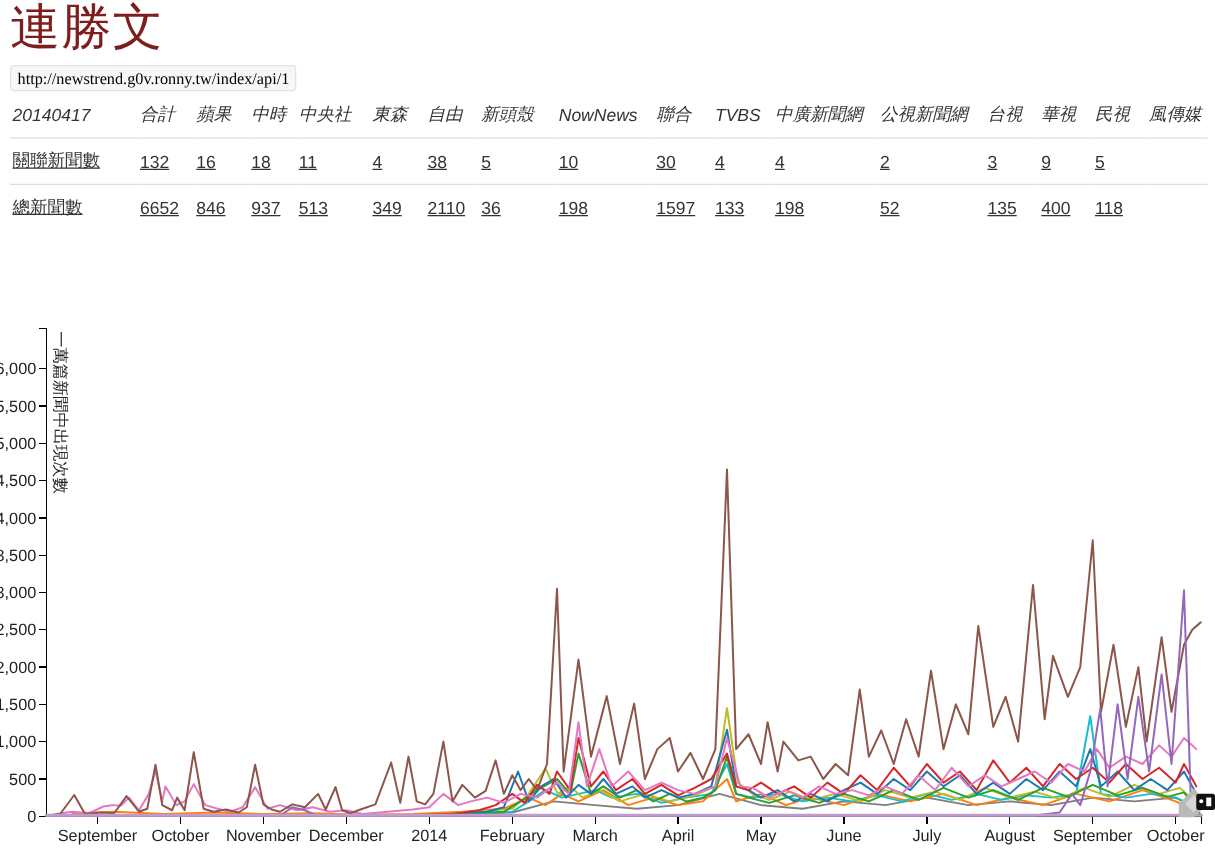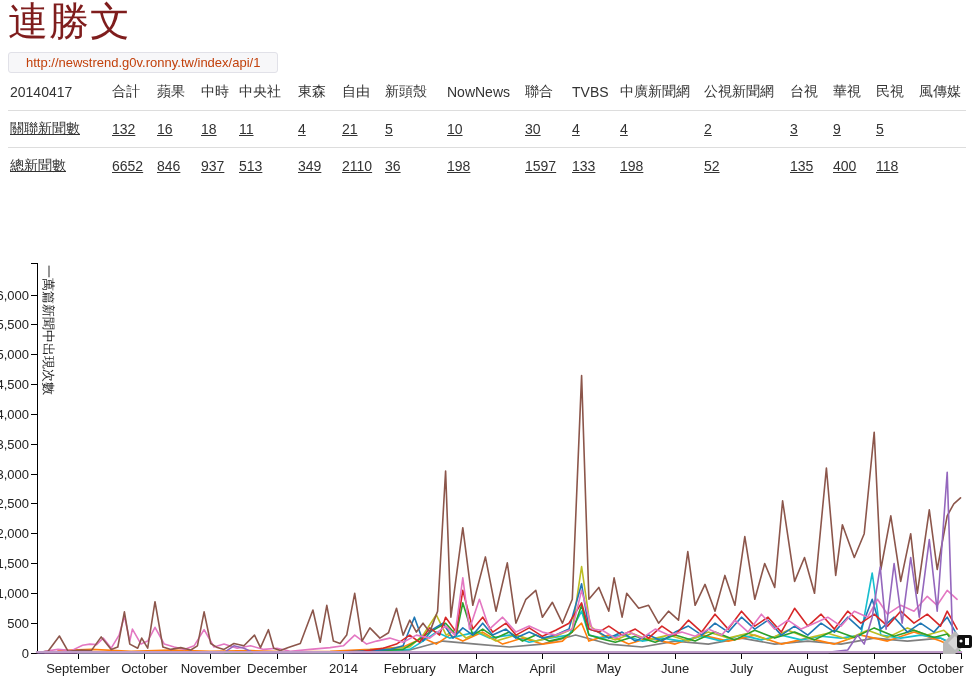--- a/index.html
+++ b/index.html
@@ -3,28 +3,28 @@
 <meta charset="utf-8">
 <style>
   html,body{margin:0;padding:0;background:#fff;}
   body{width:972px;height:681px;position:relative;overflow:hidden;
        font-family:"Liberation Sans",sans-serif;color:#333;}
   .stage{position:absolute;inset:0;}
   .page-title{position:absolute;top:2px;left:8px;margin:0;
        font-family:"Liberation Serif","DejaVu Serif",serif;
        font-weight:500;font-size:40px;line-height:1;color:#7f1d1d;letter-spacing:1px;}
   .api-url{position:absolute;top:52px;left:8px;display:inline-block;
-       font-family:Liberation Sans, sans-serif;
-       font-size:13px;line-height:15px;color:#c2410c;background:#f7f7f9;
-       border:1px solid #e1e1e8;border-radius:3px;padding:2px 17px;white-space:nowrap;}
+       font-family:Liberation Serif, serif;
+       font-size:13px;line-height:15px;color:#000000;background:#f7f7f9;
+       border:1px solid #e1e1e8;border-radius:3px;padding:2px 5px;white-space:nowrap;}
   table.stats{position:absolute;top:75px;left:8px;width:958px;
        border-collapse:collapse;table-layout:fixed;font-size:14px;color:#333;}
   table.stats th,table.stats td{text-align:left;font-weight:normal;
        padding:9px 2px;white-space:nowrap;overflow:hidden;}
-  table.stats thead th{padding:8px 2px 9px 2px;}
+  table.stats thead th{padding:8px 2px 9px 2px;font-style:italic;}
   table.stats tbody td{border-top:1px solid #ddd;text-decoration:underline;}
   .chart-wrap{position:absolute;top:255px;left:0;width:972px;height:426px;}
   .chart-wrap svg{display:block;}
   .axis-text{font-family:"Liberation Sans",sans-serif;font-size:13px;fill:#222;}
   .corner-icon{position:absolute;left:941px;top:621px;width:31px;height:33px;}
 </style>
 </head>
 <body>
 
 <div class="stage">
@@ -75,21 +75,21 @@
         </tr>
       </thead>
     <tbody>
         <tr>
           <td>關聯新聞數</td>
           <td>132</td>
           <td>16</td>
           <td>18</td>
           <td>11</td>
           <td>4</td>
-          <td>21</td>
+          <td>38</td>
           <td>5</td>
           <td>10</td>
           <td>30</td>
           <td>4</td>
           <td>4</td>
           <td>2</td>
           <td>3</td>
           <td>9</td>
           <td>5</td>
           <td></td>

